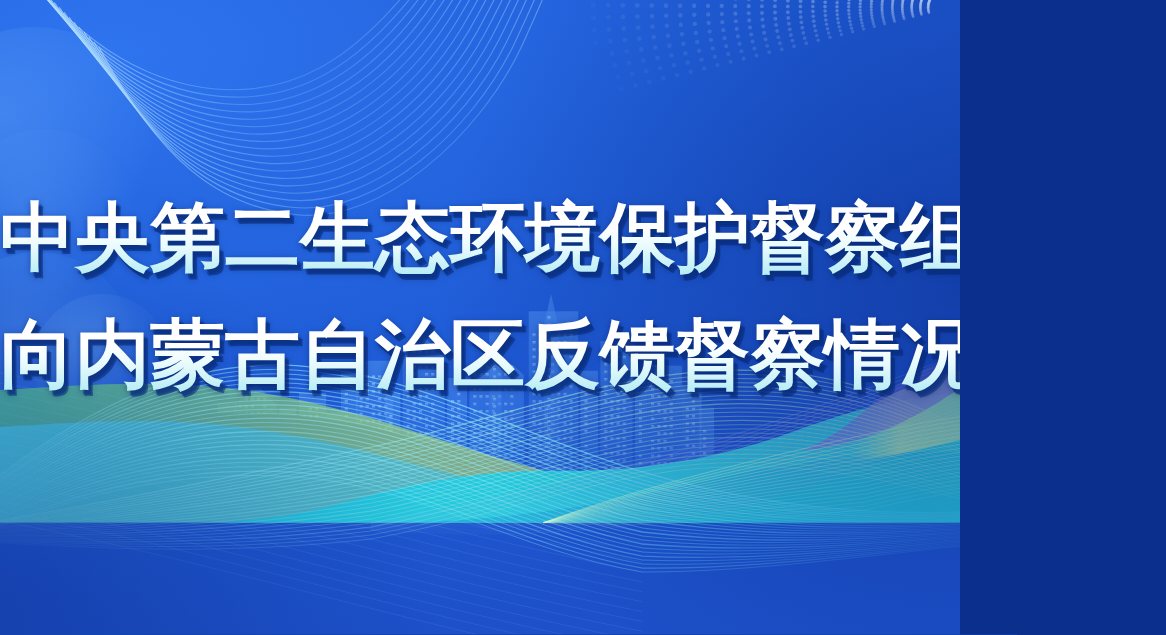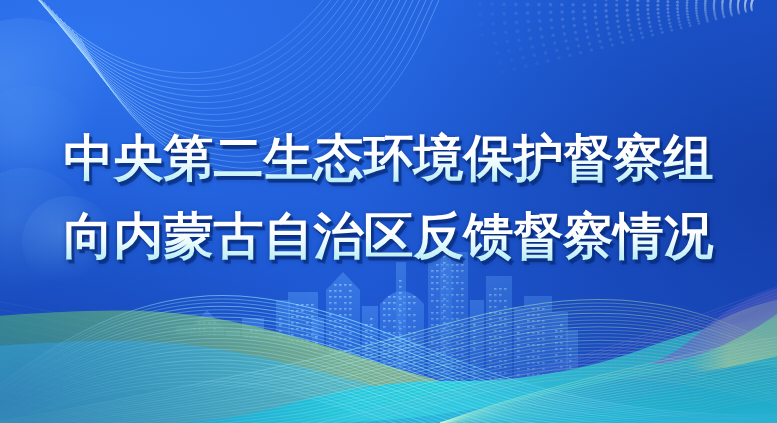--- a/index.html
+++ b/index.html
@@ -1,21 +1,21 @@
 <!DOCTYPE html>
 <html lang="zh"><head>
 <meta charset="utf-8">
 <title>banner</title>
 <style>
   html,body{margin:0;padding:0;background:#0b2f8c;}
   *{box-sizing:border-box;}
 
   #banner{
     position:relative;
-    width:777px;
+    width:640px;
     height:423px;
     overflow:hidden;
     font-family:"Liberation Serif","DejaVu Serif",serif;
     background:#1e5fd8;
     padding-left:32px;
   }
 
   
   .layer{position:absolute;inset:0;pointer-events:none;}
 

